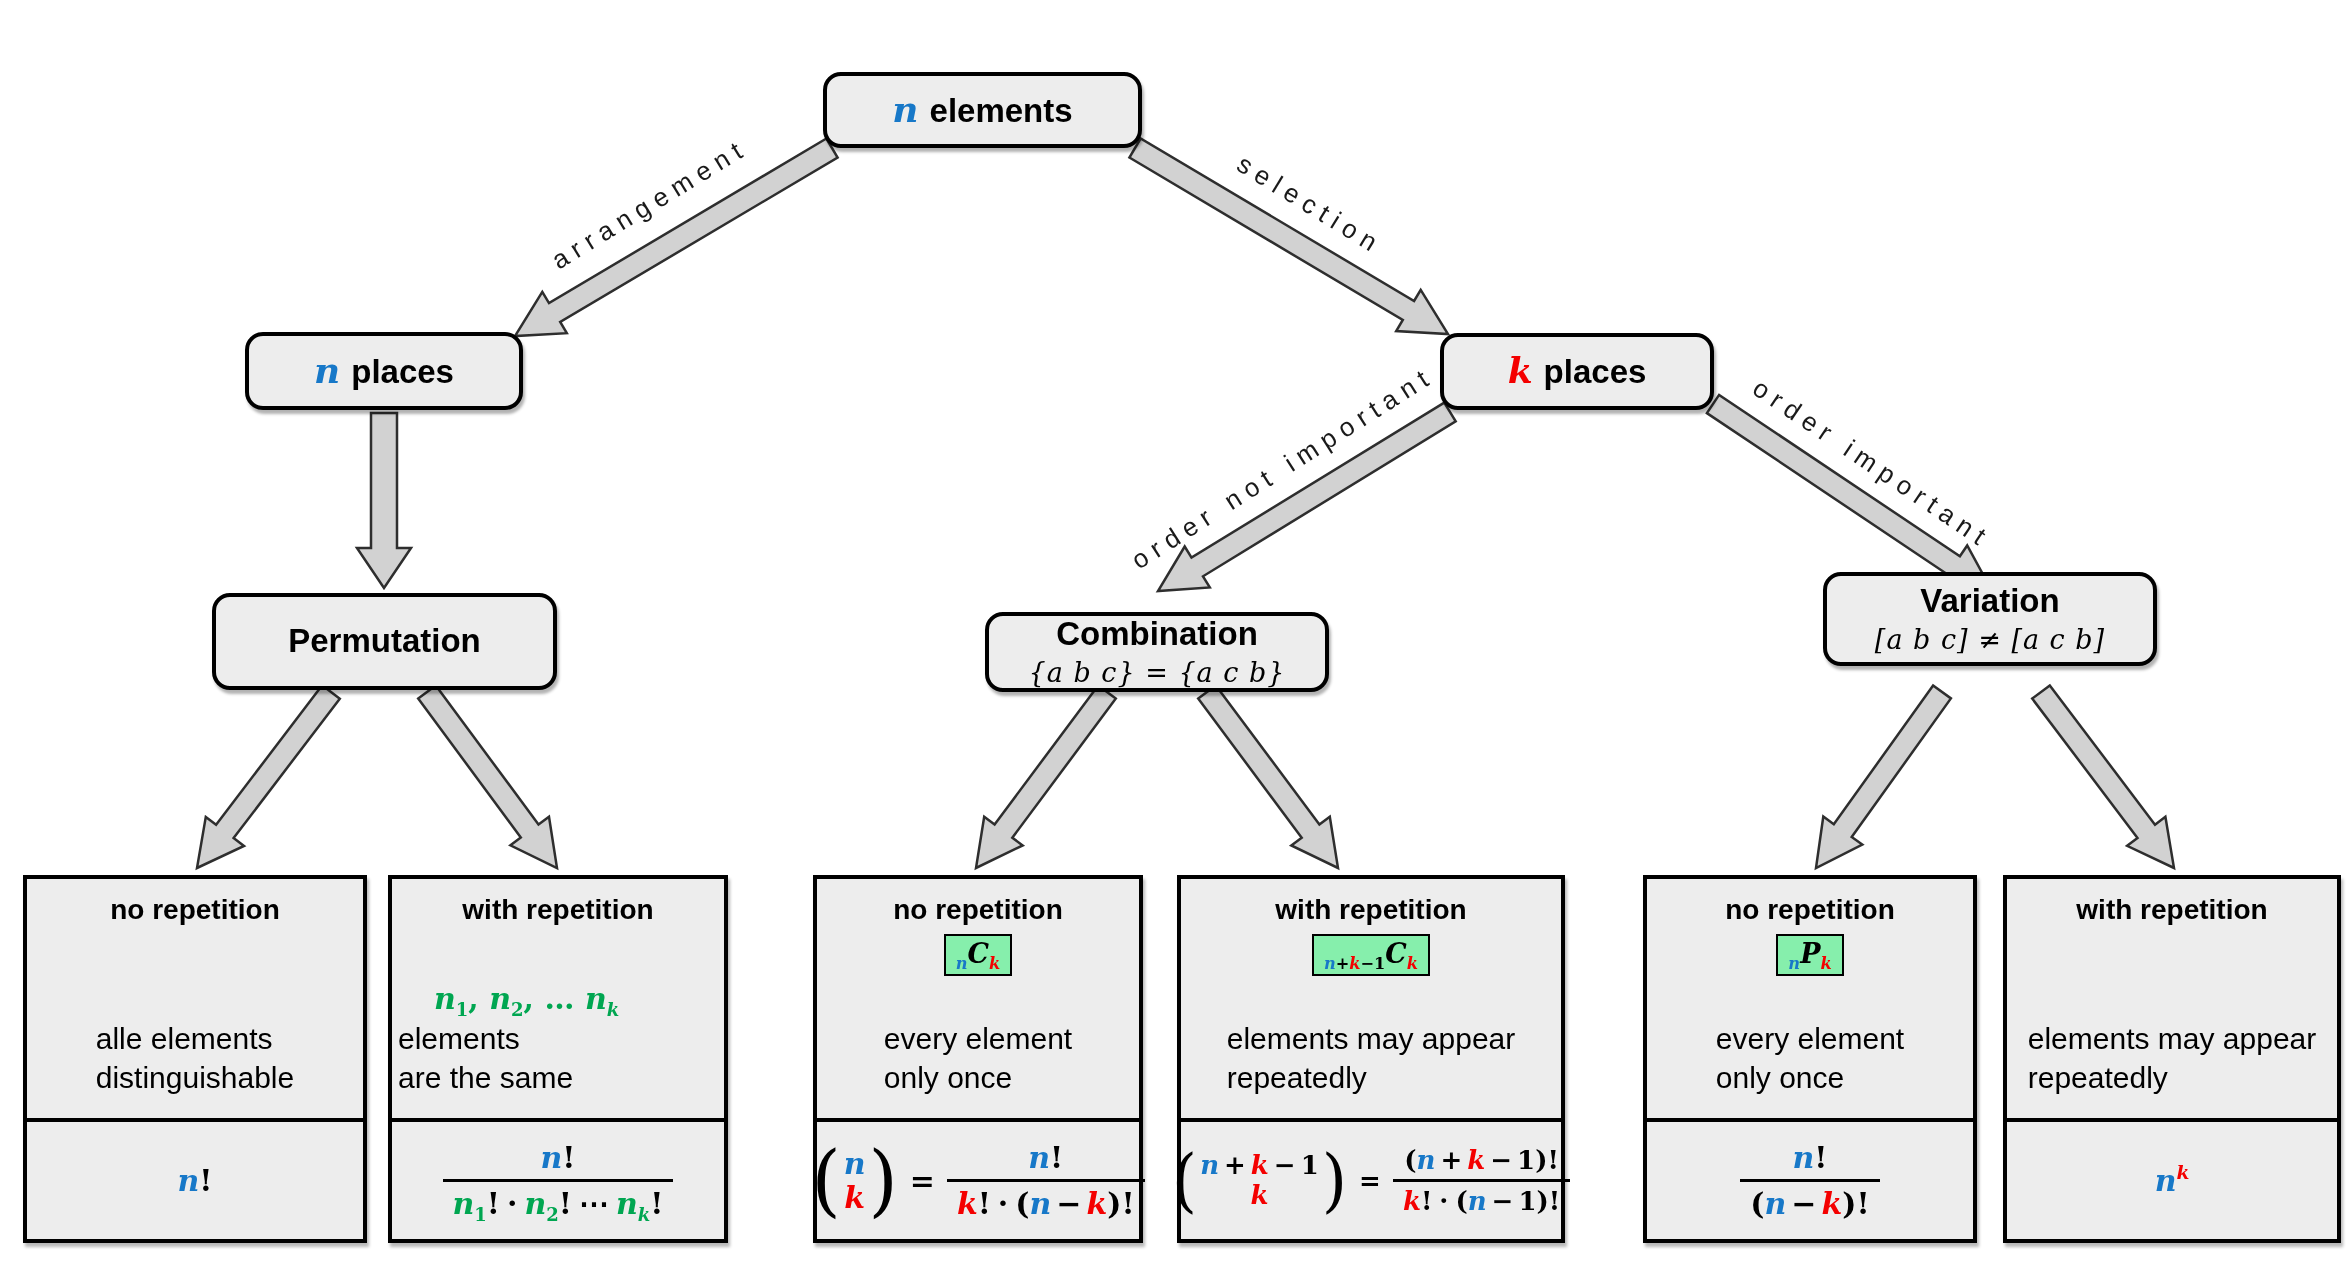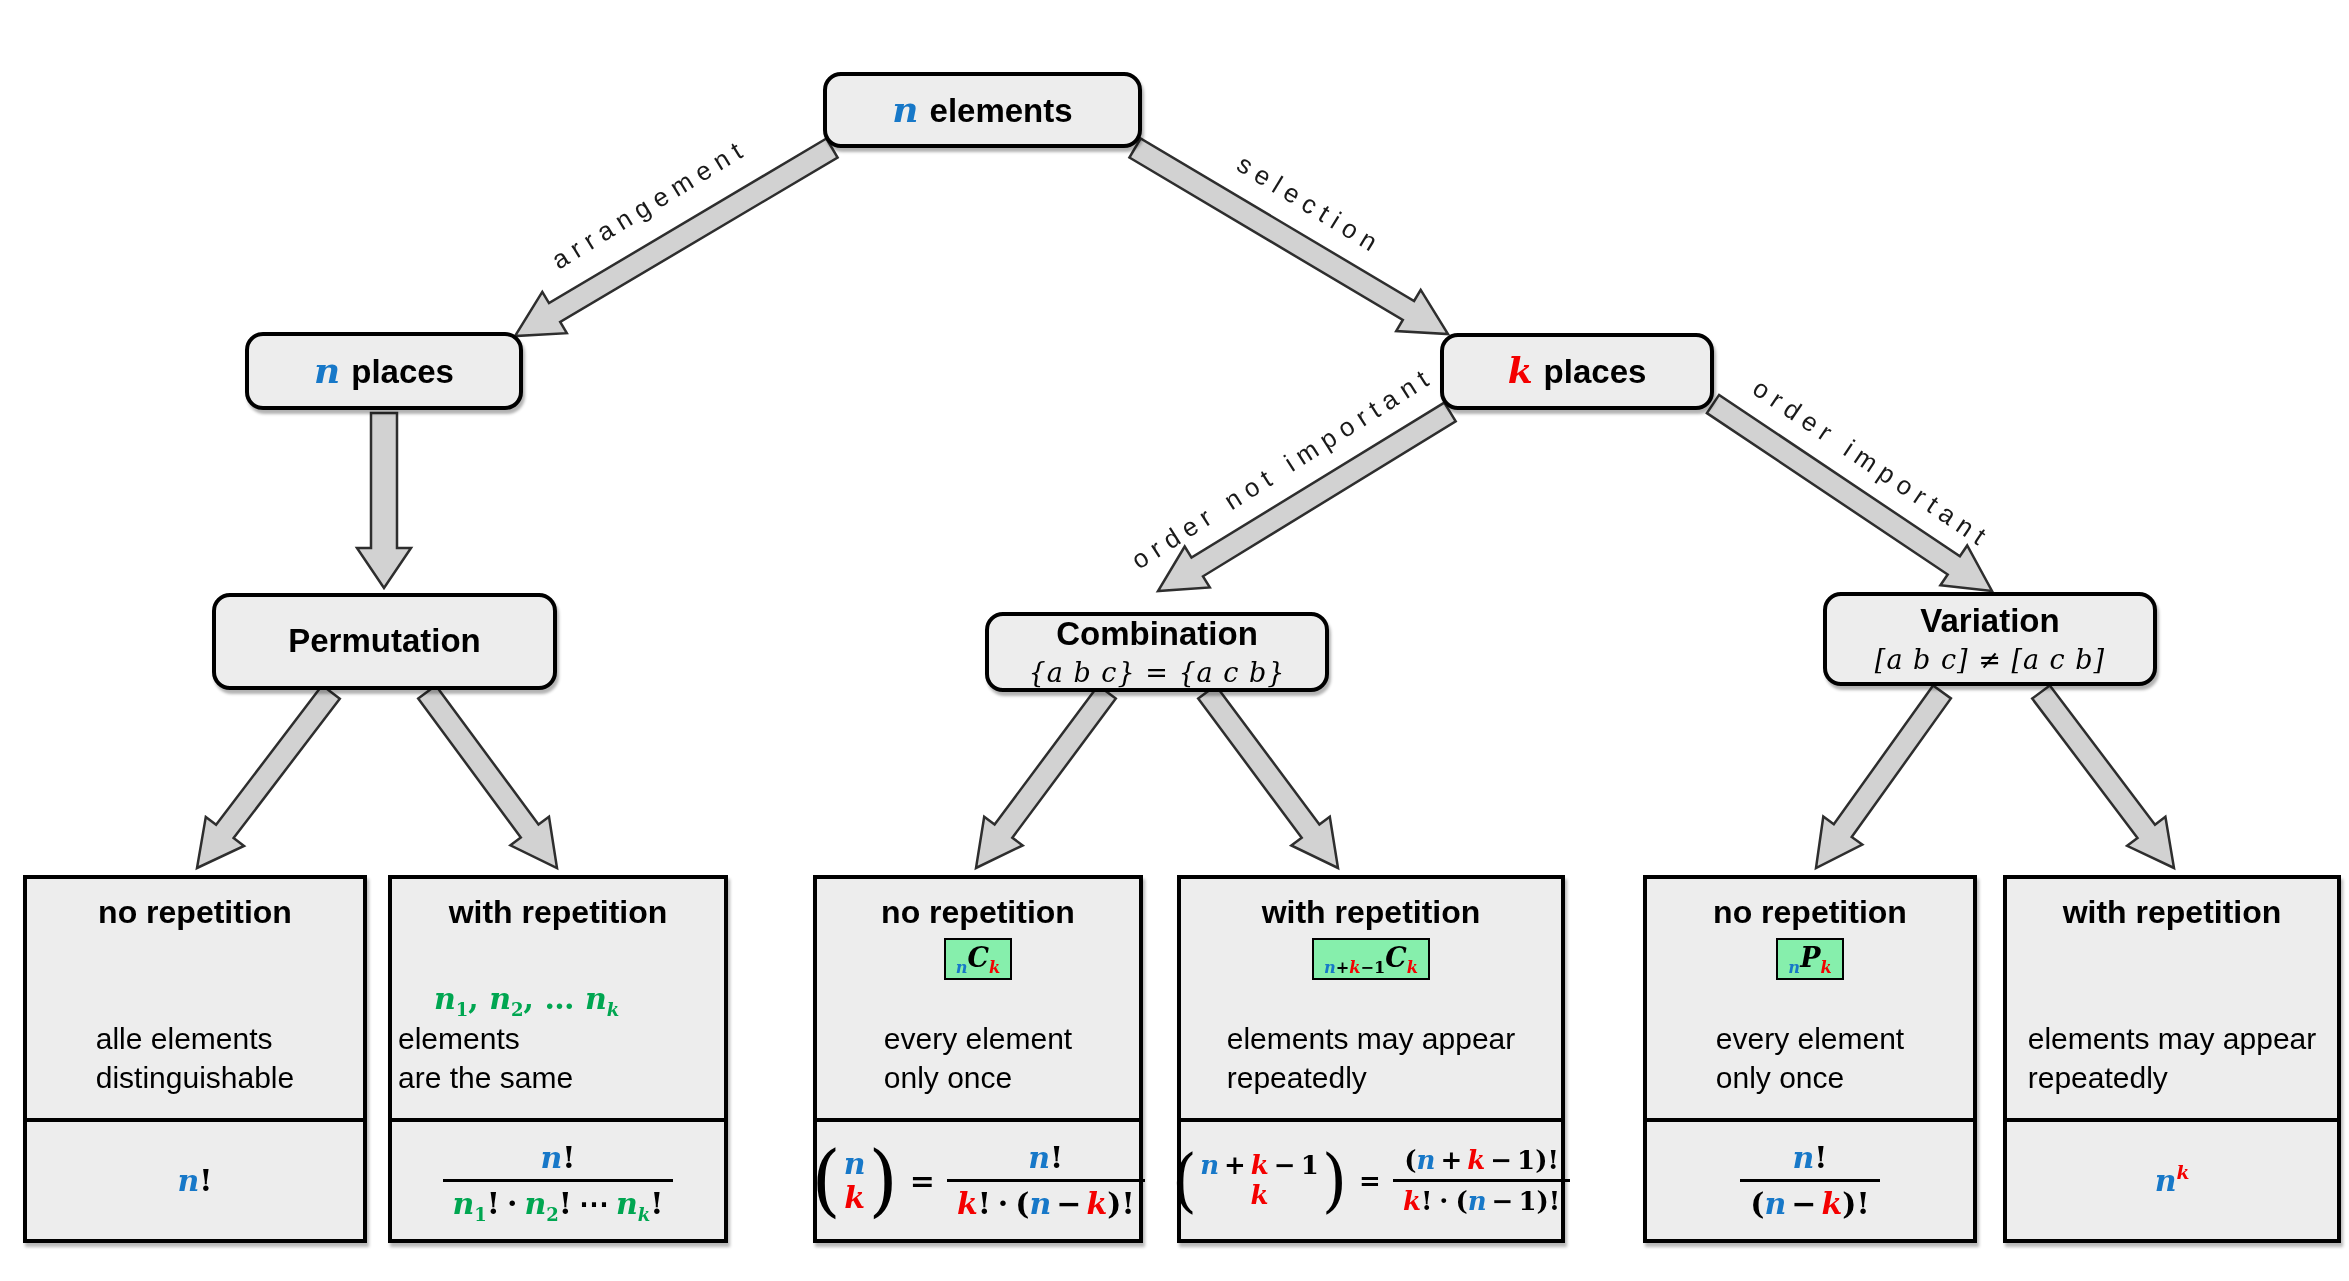--- a/index.html
+++ b/index.html
@@ -45,21 +45,21 @@
     background:var(--box-fill,#EDEDED);
     border:4px solid var(--border,#000);
     display:flex; flex-direction:column;
     box-shadow:2px 4px 3px rgba(0,0,0,0.28);
   }
   .leaf-top {
     height:239px; box-sizing:border-box;
     display:flex; flex-direction:column; align-items:center;
     padding:16px 6px 20px;
   }
-  .leaf-header { font-size:32px; font-weight:bold; line-height:1.1; }
+  .leaf-header { font-size:28px; font-weight:bold; line-height:1.1; }
   .leaf-desc { margin-top:auto; text-align:left; font-size:30px; line-height:1.32; }
   .leaf-formula {
     flex:1; border-top:4px solid var(--border,#000);
     display:flex; align-items:center; justify-content:center;
     font-family:"DejaVu Serif", serif; font-weight:bold; font-size:30px;
   }
   .leaf-formula.small { font-size:26px; }
 
   
   .mi { font-family:"DejaVu Serif", serif; font-style:italic; font-weight:bold; }
@@ -139,21 +139,21 @@
 
   <div class="node" style="left:212px;top:593px;width:345px;height:97px">
     <div class="node-title">Permutation</div>
   </div>
 
   <div class="node" style="left:985px;top:612px;width:344px;height:80px">
     <div class="node-title">Combination</div>
     <div class="node-sub">{a b c} = {a c b}</div>
   </div>
 
-  <div class="node" style="left:1823px;top:592px;width:334px;height:94px">
+  <div class="node" style="left:1823px;top:572px;width:334px;height:94px">
     <div class="node-title">Variation</div>
     <div class="node-sub">[a b c] ≠ [a c b]</div>
   </div>
 
   <div class="leaf" style="left:23px;width:344px">
     <div class="leaf-top">
       <div class="leaf-header">no repetition</div>
       <div class="leaf-desc">
         <div>alle elements</div>
         <div>distinguishable</div>

